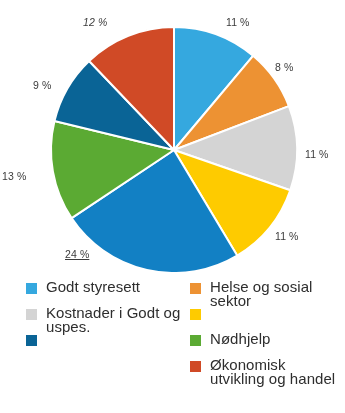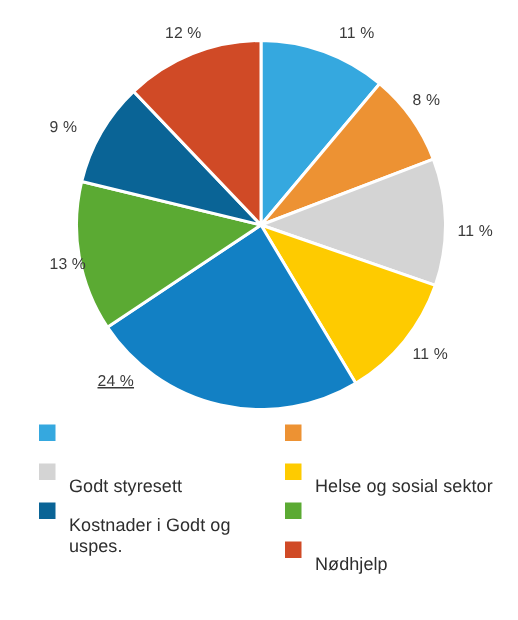--- a/index.html
+++ b/index.html
@@ -62,25 +62,24 @@
 
   .swatch {
     width: 11px;
     height: 11px;
     flex: 0 0 11px;
     margin-top: 3px;
     margin-right: 9px;
   }
 
   .legend-label {
-    font-size: 12px;
+    font-size: 15px;
     color: #2e2e2e;
     line-height: 14px;
     letter-spacing: 0.05px;
-    margin-top: 37px;
   }
 </style>
 </head>
 <body>
 
 <div id="chart-area">
 
   <svg id="pie-svg" width="345" height="272" viewBox="0 0 345 272">
     <g id="pie-slices">
         <path d="M 174 150 L 174.00 27.00 A 123 123 0 0 1 253.06 55.78 Z" fill="#35a8df" stroke="#ffffff" stroke-width="2" stroke-linejoin="round"></path>
@@ -97,25 +96,25 @@
   <span class="pct-label" style="left:226px; top:16px;">11 %</span>
 
   <span class="pct-label" style="left:275px; top:61px;">8 %</span>
 
   <span class="pct-label" style="left:305px; top:148px;">11 %</span>
 
   <span class="pct-label" style="left:275px; top:230px;">11 %</span>
 
   <span class="pct-label" style="left:65px; top:248px;text-decoration:underline;">24 %</span>
 
-  <span class="pct-label" style="left:33px; top:170px;">13 %</span>
+  <span class="pct-label" style="left:2px; top:170px;">13 %</span>
 
   <span class="pct-label" style="left:33px; top:79px;">9 %</span>
 
-  <span class="pct-label" style="left:110px; top:16px;">12 %</span>
+  <span class="pct-label" style="left:83px; top:16px;font-style:italic;">12 %</span>
 
 </div>
 
 <div id="legend">
 
   <div class="legend-col" id="legend-col-left">
 
     <div class="legend-item">
       <span class="swatch" style="background: rgb(53, 168, 223);"></span>
       <span class="legend-label">Godt styresett</span>
@@ -144,17 +143,18 @@
       <span class="swatch" style="background: rgb(254, 203, 0);"></span>
     </div>
 
     <div class="legend-item">
       <span class="swatch" style="background: rgb(91, 170, 51);"></span>
       <span class="legend-label">Nødhjelp</span>
     </div>
 
     <div class="legend-item tall">
       <span class="swatch" style="background: rgb(208, 74, 38);"></span>
+      <span class="legend-label">Økonomisk utvikling og handel</span>
     </div>
 
   </div>
 
 </div>
 
 </body></html>

